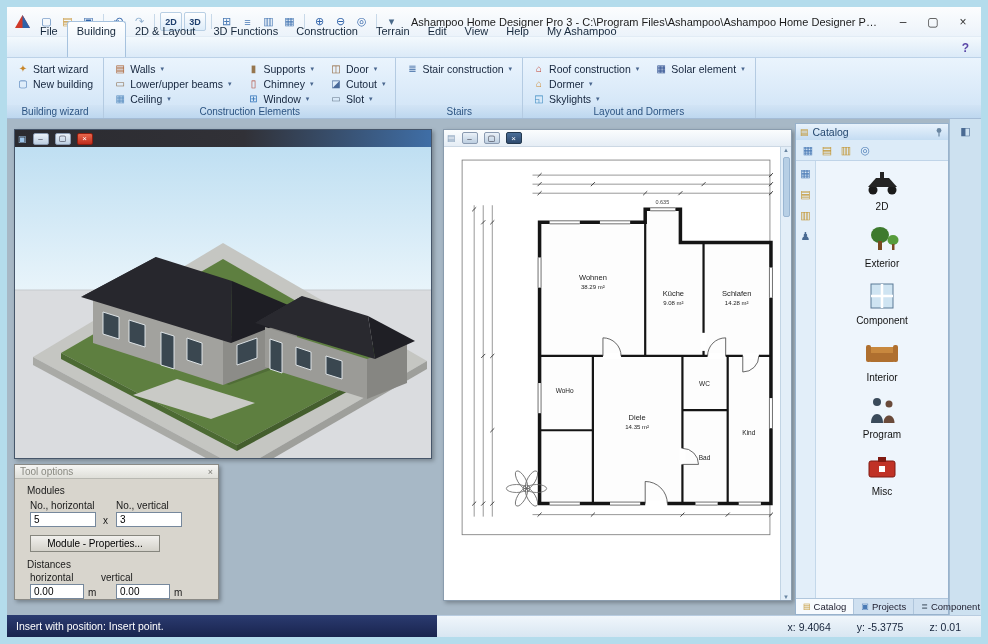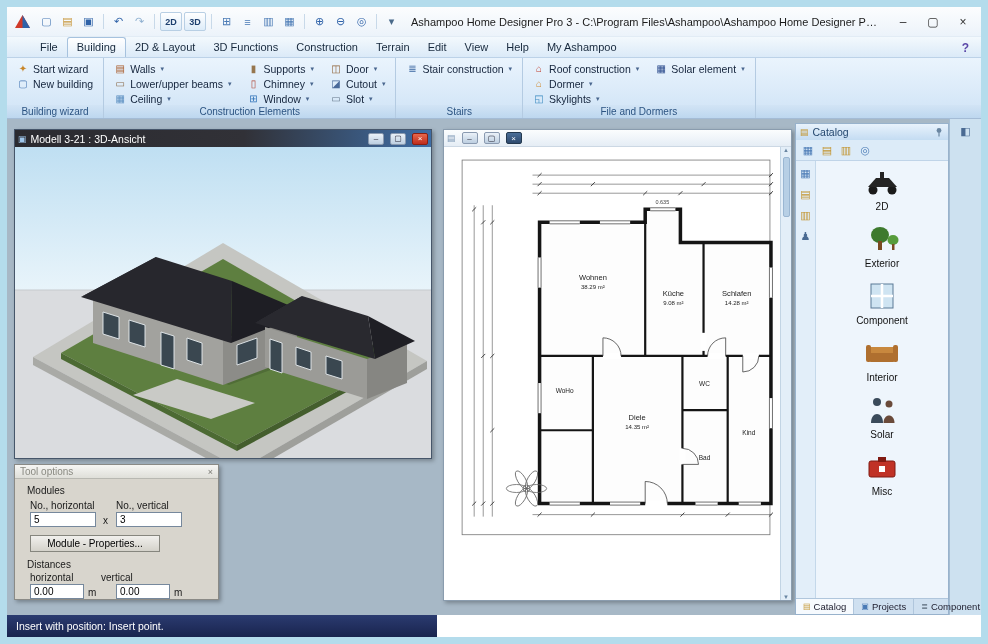--- a/index.html
+++ b/index.html
@@ -11,21 +11,21 @@
   .titlebar { height:30px; background:linear-gradient(#fcfdfe,#ecf3fa); display:flex; align-items:center; padding:0 4px 0 8px; gap:2px; border-bottom:1px solid #e2ecf5; }
   .logo { width:15px; height:13px; margin-right:5px; flex:0 0 auto; }
   .qat-btn { min-width:19px; height:19px; display:flex; align-items:center; justify-content:center; font-size:11px; border-radius:2px; cursor:default; }
   .qat-btn.txt { min-width:22px; font-size:9px; font-weight:bold; border:1px solid #b8cfe4; background:linear-gradient(#ffffff,#ddecf9); padding:0 2px; }
   .qat-sep { width:1px; height:15px; background:#c8d9e9; margin:0 3px; }
   .tb-title { flex:1; text-align:center; font-size:11px; color:#1b1b1b; white-space:nowrap; overflow:hidden; text-overflow:ellipsis; padding:0 8px; }
   .win-btn { width:28px; height:20px; display:flex; align-items:center; justify-content:center; font-size:12px; color:#333; }
 
   
   .menubar { height:21px; background:linear-gradient(#f3f9fd,#dbeaf8); border-bottom:1px solid #bcd2e8; display:flex; align-items:flex-end; padding-left:24px; }
-  .mtab { font-size:11px; color:#16283c; padding:3px 9px 4px; }
+  .mtab { font-size:11px; color:#16283c; padding:3px 9px 20px; }
   .mtab.active { background:linear-gradient(#ffffff,#e3effa); border:1px solid #a6c2de; border-bottom:0; border-radius:3px 3px 0 0; }
   .menu-help { margin-left:auto; margin-right:12px; color:#5b48a8; font-weight:bold; font-size:12px; padding-bottom:2px; }
 
   
   .ribbon { height:61px; background:linear-gradient(#eaf4fd,#cfe3f6); border-bottom:1px solid #a4bcd6; display:flex; align-items:stretch; }
   .rgroup { position:relative; display:flex; flex-direction:column; padding:3px 8px 14px 8px; border-right:1px solid #b4cbe2; }
   .rgroup.filler { flex:1; border-right:0; }
   .rlabel { position:absolute; left:0; right:0; bottom:0; height:13px; line-height:13px; text-align:center; font-size:10px; color:#2c5482; background:linear-gradient(#d2e4f5,#bdd7ef); }
   .rbtns { display:grid; grid-auto-flow:column; grid-template-rows:repeat(3,15px); column-gap:12px; align-content:start; }
   .rbtn { display:flex; align-items:center; gap:4px; font-size:10.5px; color:#14243c; padding:0 2px; height:15px; white-space:nowrap; border-radius:2px; }
@@ -233,37 +233,36 @@
           <span class="ricon" style="color: rgb(58, 138, 192);">◱</span>
           <span>Skylights</span>
           <span class="rarrow">▾</span>
         </div>
         <div class="rbtn">
           <span class="ricon" style="color: rgb(40, 72, 138);">▦</span>
           <span>Solar element</span>
           <span class="rarrow">▾</span>
         </div>
       </div>
-      <div class="rlabel">File and Dormers</div>
+      <div class="rlabel">Layout and Dormers</div>
     </div>
 
     <div class="rgroup filler">
       <div class="rlabel"></div>
     </div>
   </div>
 
   <div class="workspace">
     <div class="right-strip">
       <span class="strip-icon">◧</span>
     </div>
 
     <div class="childwin w3d">
       <div class="ctb">
         <span class="ctb-icon">▣</span>
-        <span class="ctb-title">Modell 3-21 : 3D-Ansicht</span>
         <span class="tbtn">–</span>
         <span class="tbtn">▢</span>
         <span class="tbtn close-red">×</span>
       </div>
       <div class="viewarea">
         <svg viewBox="0 0 416 311" preserveAspectRatio="none">
           <defs>
             <linearGradient id="sky" x1="0" y1="0" x2="0" y2="1">
               <stop offset="0" stop-color="#bfdff2"></stop>
                 <stop offset="1" stop-color="#f0f8fc"></stop>
@@ -528,21 +527,21 @@
 
           <div class="cat-item">
             <div class="cat-thumb">
               <svg width="40" height="30" viewBox="0 0 40 30">
                 <circle cx="15" cy="7" r="4" fill="#3a4a5a"></circle>
                 <path d="M9,28 C9,16 21,16 21,28 Z" fill="#3a4a5a"></path>
                 <circle cx="27" cy="9" r="3.5" fill="#6a4a3a"></circle>
                 <path d="M21.5,28 C21.5,18 32.5,18 32.5,28 Z" fill="#6a4a3a"></path>
               </svg>
             </div>
-            <span class="cat-label">Solar</span>
+            <span class="cat-label">Program</span>
           </div>
 
           <div class="cat-item">
             <div class="cat-thumb">
               <svg width="40" height="30" viewBox="0 0 40 30">
                 <rect x="7" y="9" width="26" height="16" rx="2" fill="#c03226" stroke="#801a12"></rect>
                 <rect x="16" y="5" width="8" height="5" fill="#801a12"></rect>
                 <rect x="17" y="14" width="6" height="6" fill="#ffffff"></rect>
               </svg>
             </div>
@@ -563,15 +562,20 @@
         <span class="cat-tab">
           <span class="g g-gray">≣</span>
           <span>Component</span>
         </span>
       </div>
     </div>
   </div>
 
   <div class="statusbar">
     <div class="st-left">Insert with position: Insert point.</div>
+    <div class="st-right">
+      <span>x: 9.4064</span>
+      <span>y: -5.3775</span>
+      <span>z: 0.01</span>
+    </div>
   </div>
 
 </div>
 
 </body></html>

